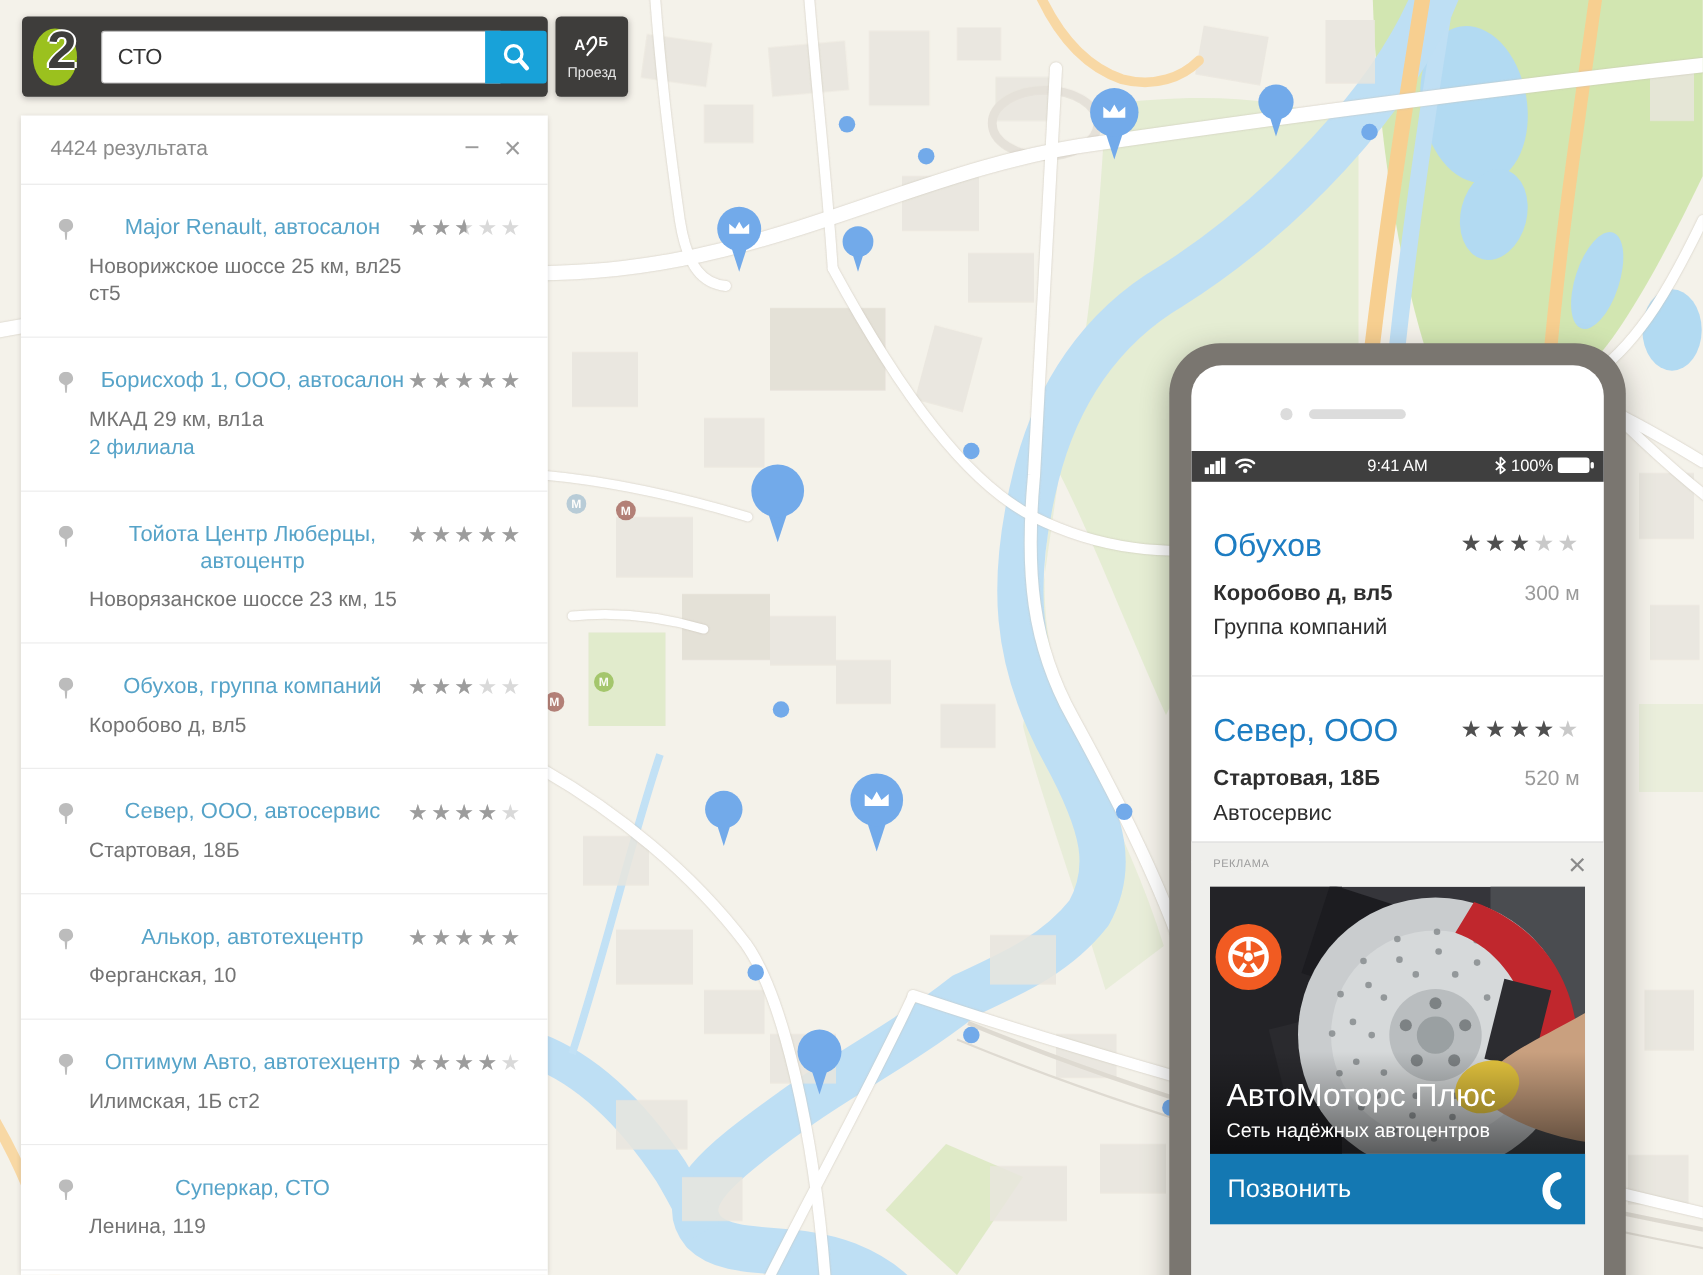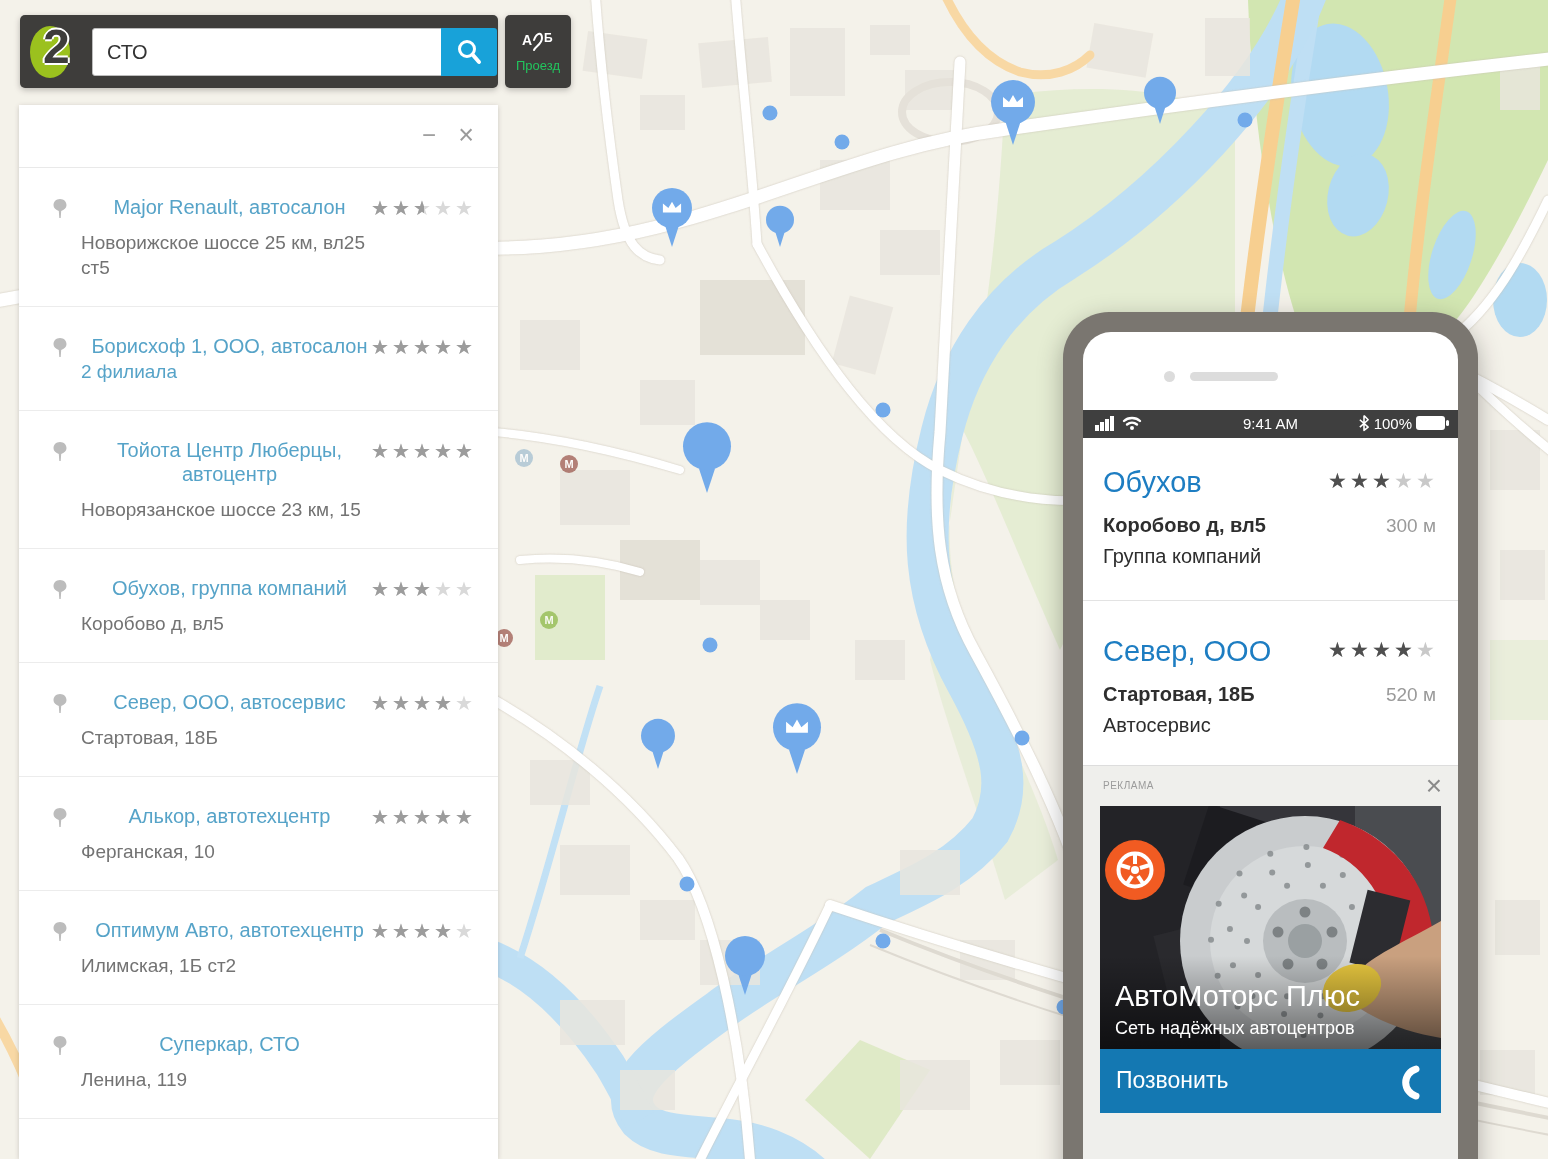--- a/index.html
+++ b/index.html
@@ -17,21 +17,21 @@
   #logo .two{position:absolute;left:13px;top:-4px;font-size:48px;font-weight:bold;color:#3e3d3b;
     text-shadow:-2px 0 0 #fff,2px 0 0 #fff,0 -2px 0 #fff,0 2px 0 #fff;}
   #search-input{position:absolute;left:72px;top:13px;width:333px;height:46px;border:1px solid #bdbdbd;
     border-radius:3px 0 0 3px;padding:0 14px;font-size:20px;color:#333;outline:none;
     font-family:inherit;background:#fff;}
   #search-btn{position:absolute;left:421px;top:13px;width:56px;height:48px;background:#18a2d9;
     border:none;border-radius:0 3px 3px 0;cursor:pointer;display:flex;align-items:center;justify-content:center;}
   #transit-btn{position:absolute;left:505px;top:15px;width:66px;height:73px;background:#3e3d3b;
     border-radius:5px;box-shadow:0 2px 6px rgba(0,0,0,.25);display:flex;flex-direction:column;
     align-items:center;justify-content:center;color:#fff;cursor:pointer;}
-  #transit-btn .lbl{font-size:13px;margin-top:2px;color:#22c55e;}
+  #transit-btn .lbl{font-size:13px;margin-top:2px;color:#e5e5e5;}
 
   
   #results-panel{position:absolute;left:19px;top:105px;width:479px;height:1054px;background:#fff;
     box-shadow:0 1px 5px rgba(0,0,0,.18);overflow:hidden;}
   .panel-header{position:relative;height:62px;border-bottom:1px solid #e9e9e9;}
   .panel-header .count{position:absolute;left:27px;top:0;line-height:62px;font-size:19px;color:#8b8b8b;}
   .panel-header .ctrl{position:absolute;top:0;height:62px;line-height:60px;color:#9b9b9b;
     font-size:24px;cursor:pointer;}
   .panel-header .minimize{right:62px;}
   .panel-header .close{right:24px;font-size:27px;}
@@ -250,37 +250,39 @@
   <svg width="34" height="26" viewBox="0 0 34 26">
     <text x="1" y="15" font-size="14" font-weight="bold" fill="#fff" font-family="Liberation Sans,sans-serif">А</text>
     <text x="23" y="12" font-size="12" font-weight="bold" fill="#fff" font-family="Liberation Sans,sans-serif">Б</text>
     <path d="M 13,10 C 16,2 21,2 21,8 C 21,14 15,16 13,20" stroke="#fff" stroke-width="2" fill="none" stroke-linecap="round"></path>
   </svg>
   <span class="lbl">Проезд</span>
 </div>
 
 <div id="results-panel">
   <div class="panel-header">
+    <span class="count">4424 результата</span>
     <span class="ctrl minimize">−</span>
     <span class="ctrl close">×</span>
   </div>
   <div id="results-list">
       <div class="res-item">
         <svg class="pin-ico" width="14" height="20" viewBox="0 0 14 20">
           <path d="M 7,0 C 3,0 0.5,2.8 0.5,6.2 C 0.5,9 3,11 5.8,12 L 6.3,19 L 7.7,19 L 8.2,12 C 11,11 13.5,9 13.5,6.2 C 13.5,2.8 11,0 7,0 Z" fill="#bcbcbc"></path>
         </svg>
         <div class="res-title">Major Renault, автосалон</div>
         <div class="res-addr">Новорижское шоссе 25 км, вл25 ст5</div>
         <div class="res-stars"><span class="stars"><span class="star"><span class="s-base">★</span><span class="s-fill" style="width: 100%;">★</span></span><span class="star"><span class="s-base">★</span><span class="s-fill" style="width: 100%;">★</span></span><span class="star"><span class="s-base">★</span><span class="s-fill" style="width: 50%;">★</span></span><span class="star"><span class="s-base">★</span><span class="s-fill" style="width: 0%;">★</span></span><span class="star"><span class="s-base">★</span><span class="s-fill" style="width: 0%;">★</span></span></span></div>
       </div>
       <div class="res-item">
         <svg class="pin-ico" width="14" height="20" viewBox="0 0 14 20">
           <path d="M 7,0 C 3,0 0.5,2.8 0.5,6.2 C 0.5,9 3,11 5.8,12 L 6.3,19 L 7.7,19 L 8.2,12 C 11,11 13.5,9 13.5,6.2 C 13.5,2.8 11,0 7,0 Z" fill="#bcbcbc"></path>
         </svg>
         <div class="res-title">Борисхоф 1, ООО, автосалон</div>
+        <div class="res-addr">МКАД 29 км, вл1а</div>
         <div class="res-branches">2 филиала</div>
         <div class="res-stars"><span class="stars"><span class="star"><span class="s-base">★</span><span class="s-fill" style="width: 100%;">★</span></span><span class="star"><span class="s-base">★</span><span class="s-fill" style="width: 100%;">★</span></span><span class="star"><span class="s-base">★</span><span class="s-fill" style="width: 100%;">★</span></span><span class="star"><span class="s-base">★</span><span class="s-fill" style="width: 100%;">★</span></span><span class="star"><span class="s-base">★</span><span class="s-fill" style="width: 100%;">★</span></span></span></div>
       </div>
       <div class="res-item">
         <svg class="pin-ico" width="14" height="20" viewBox="0 0 14 20">
           <path d="M 7,0 C 3,0 0.5,2.8 0.5,6.2 C 0.5,9 3,11 5.8,12 L 6.3,19 L 7.7,19 L 8.2,12 C 11,11 13.5,9 13.5,6.2 C 13.5,2.8 11,0 7,0 Z" fill="#bcbcbc"></path>
         </svg>
         <div class="res-title">Тойота Центр Люберцы, автоцентр</div>
         <div class="res-addr">Новорязанское шоссе 23 км, 15</div>
         <div class="res-stars"><span class="stars"><span class="star"><span class="s-base">★</span><span class="s-fill" style="width: 100%;">★</span></span><span class="star"><span class="s-base">★</span><span class="s-fill" style="width: 100%;">★</span></span><span class="star"><span class="s-base">★</span><span class="s-fill" style="width: 100%;">★</span></span><span class="star"><span class="s-base">★</span><span class="s-fill" style="width: 100%;">★</span></span><span class="star"><span class="s-base">★</span><span class="s-fill" style="width: 100%;">★</span></span></span></div>
@@ -352,21 +354,21 @@
         <svg width="12" height="18" viewBox="0 0 13 18">
           <path d="M 6.5,1 L 6.5,17 L 11,13.5 L 2,5.5 M 2,13.5 L 11,5.5 L 6.5,1" stroke="#fff" stroke-width="1.7" fill="none" stroke-linejoin="round"></path>
         </svg>
         <span>100%</span>
         <svg width="34" height="16" viewBox="0 0 34 16">
           <rect x="0" y="1" width="29" height="14" rx="3" fill="#fff"></rect>
           <rect x="30" y="5" width="3" height="6" rx="1.5" fill="#fff"></rect>
         </svg>
       </span>
     </div>
-    <div id="phone-list" style="position:absolute;left:0;top:100px;width:375px;">
+    <div id="phone-list" style="position:absolute;left:0;top:114px;width:375px;">
         <div class="ph-item ph-divider">
           <div class="ph-title">Обухов</div>
           <div class="ph-stars"><span class="stars dark"><span class="star"><span class="s-base">★</span><span class="s-fill" style="width: 100%;">★</span></span><span class="star"><span class="s-base">★</span><span class="s-fill" style="width: 100%;">★</span></span><span class="star"><span class="s-base">★</span><span class="s-fill" style="width: 100%;">★</span></span><span class="star"><span class="s-base">★</span><span class="s-fill" style="width: 0%;">★</span></span><span class="star"><span class="s-base">★</span><span class="s-fill" style="width: 0%;">★</span></span></span></div>
           <div class="ph-addr-row">
             <span class="ph-addr">Коробово д, вл5</span>
             <span class="ph-dist">300 м</span>
           </div>
           <div class="ph-cat">Группа компаний</div>
         </div>
         <div class="ph-item ph-divider">

